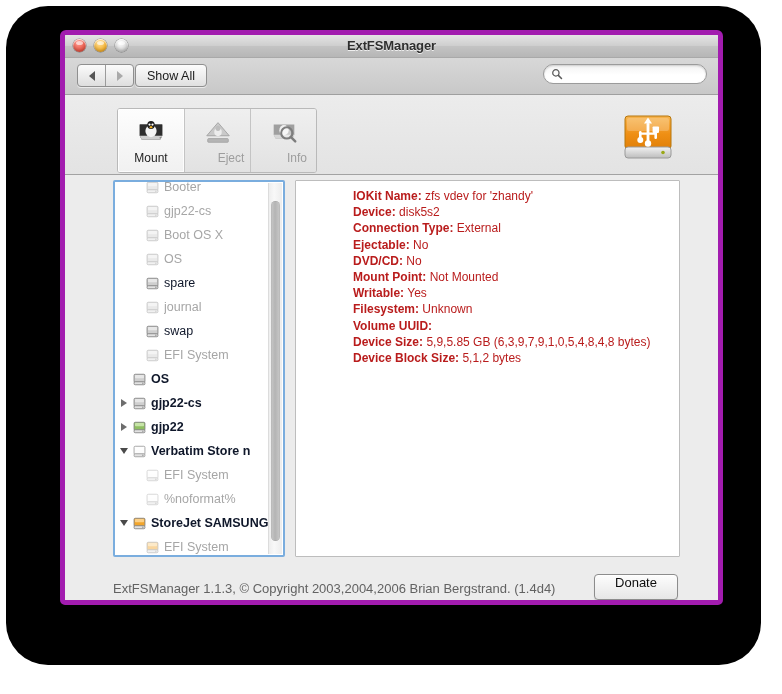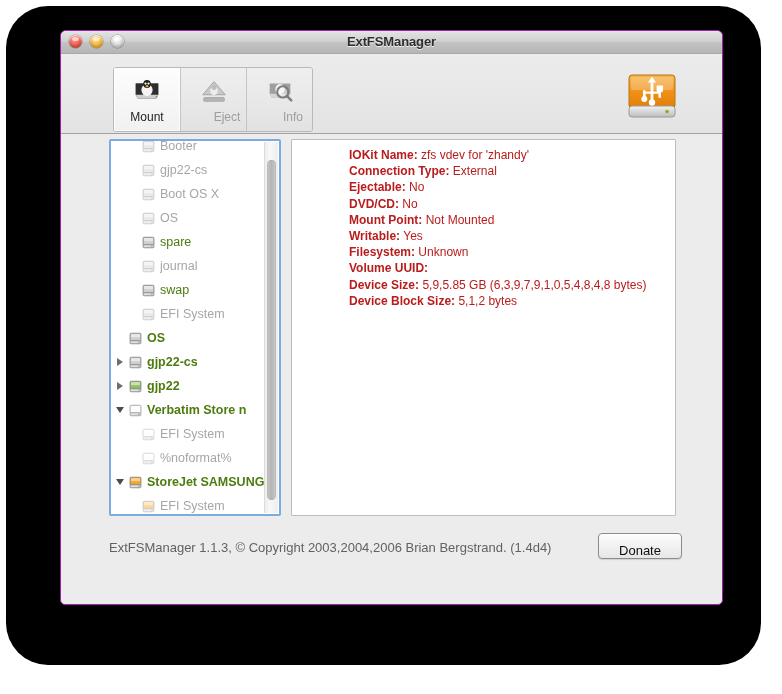--- a/index.html
+++ b/index.html
@@ -30,21 +30,21 @@
   #window {
     position: absolute;
     left: 60px;
     top: 30px;
     width: 663px;
     height: 575px;
     border-radius: 6px 6px 5px 5px;
     background: #ececec;
     box-shadow: 0 8px 26px rgba(0,0,0,0.55);
     overflow: hidden;
-    border: 1px solid #a21caf;
+    border: 5px solid #a21caf;
     box-sizing: border-box;
   }
 
   
   .titlebar {
     position: relative;
     height: 22px;
     background: linear-gradient(to bottom, #e4e4e4 0%, #cfcfcf 48%, #c3c3c3 52%, #b6b6b6 100%);
     border-bottom: 1px solid #a9a9a9;
   }
@@ -263,21 +263,21 @@
   .disc .tri-open {
     width: 0; height: 0;
     border-left: 4.5px solid transparent;
     border-right: 4.5px solid transparent;
     border-top: 6px solid #4a4a4a;
   }
   .ticon { width: 18px; flex: none; display: flex; align-items: center; justify-content: center; }
   .tlabel {
     font-size: 12.5px;
     margin-left: 3px;
-    color: #4d7c0f;
+    color: #0f172a;
     overflow: hidden;
     text-overflow: ellipsis;
   }
   .tlabel.bold { font-weight: bold; }
   .tlabel.dim  { color: #a6a6a6; font-weight: normal; }
 
   .sb-track {
     position: absolute;
     right: 1px; top: 1px; bottom: 1px;
     width: 13px;
@@ -328,41 +328,63 @@
   .donate-btn {
     position: absolute;
     right: 40px; top: 6px;
     width: 82px; height: 24px;
     border: 1px solid #8c8c8c;
     border-radius: 4px;
     background: linear-gradient(to bottom, #fdfdfd, #e6e6e6);
     font-size: 13px;
     color: #0d0d0d;
     display: flex;
-    align-items: flex-end;
+    align-items: flex-start;
     justify-content: center;
     box-shadow: 0 1px 1px rgba(0,0,0,0.12), inset 0 1px 0 #fff;
   }
 </style>
 </head>
 <body>
 
 <div id="desktop"></div>
 
 <div id="window">
 
   <div class="titlebar">
     <div class="traffic">
       <div class="light close"></div>
       <div class="light min"></div>
       <div class="light zoom"></div>
     </div>
     <div class="title-text">ExtFSManager</div>
   </div>
 
+  <div class="toolbar-top">
+    <div class="seg-nav">
+      <div class="seg">
+        <span class="tri-l"></span>
+      </div>
+      <div class="seg">
+        <span class="tri-r"></span>
+      </div>
+    </div>
+
+    <div class="showall-btn">
+      <span>Show All</span>
+    </div>
+
+    <div class="search-field">
+      <svg class="mag" viewBox="0 0 16 16">
+        <circle cx="6.5" cy="6.5" r="4.2" fill="none" stroke="#5a5a5a" stroke-width="1.7"></circle>
+        <line x1="9.8" y1="9.8" x2="14" y2="14" stroke="#5a5a5a" stroke-width="2" stroke-linecap="round"></line>
+      </svg>
+      <input type="text" placeholder="" style="">
+    </div>
+  </div>
 
   <div class="toolbar-main">
     <div class="tbgroup">
 
       <div class="tbitem active">
         <span class="glyph">
           <svg width="30" height="30" viewBox="0 0 32 32">
             <path d="M4 8 h24 v12 l-2 4 H6 l-2 -4 Z" fill="#3a3a3a"></path>
             <path d="M4 8 h24 v12 H4 Z" fill="#2e2e2e"></path>
             <path d="M4 20 h24 l-2 4 H6 Z" fill="#cfcfcf"></path>
@@ -659,20 +681,21 @@
               <div class="tlabel dim">EFI System</div>
             </div>
           </div>
         <div class="sb-track">
           <div class="sb-thumb"></div>
         </div>
       </div>
 
       <div class="infopane" id="info-rows">
           <div class="inforow"><b>IOKit Name:</b><span> zfs vdev for 'zhandy'</span></div>
+          <div class="inforow"><b>Device:</b><span> disk5s2</span></div>
           <div class="inforow"><b>Connection Type:</b><span> External</span></div>
           <div class="inforow"><b>Ejectable:</b><span> No</span></div>
           <div class="inforow"><b>DVD/CD:</b><span> No</span></div>
           <div class="inforow"><b>Mount Point:</b><span> Not Mounted</span></div>
           <div class="inforow"><b>Writable:</b><span> Yes</span></div>
           <div class="inforow"><b>Filesystem:</b><span> Unknown</span></div>
           <div class="inforow"><b>Volume UUID:</b><span></span></div>
           <div class="inforow"><b>Device Size:</b><span> 5,9,5.85 GB (6,3,9,7,9,1,0,5,4,8,4,8 bytes)</span></div>
           <div class="inforow"><b>Device Block Size:</b><span> 5,1,2 bytes</span></div>
         </div>

